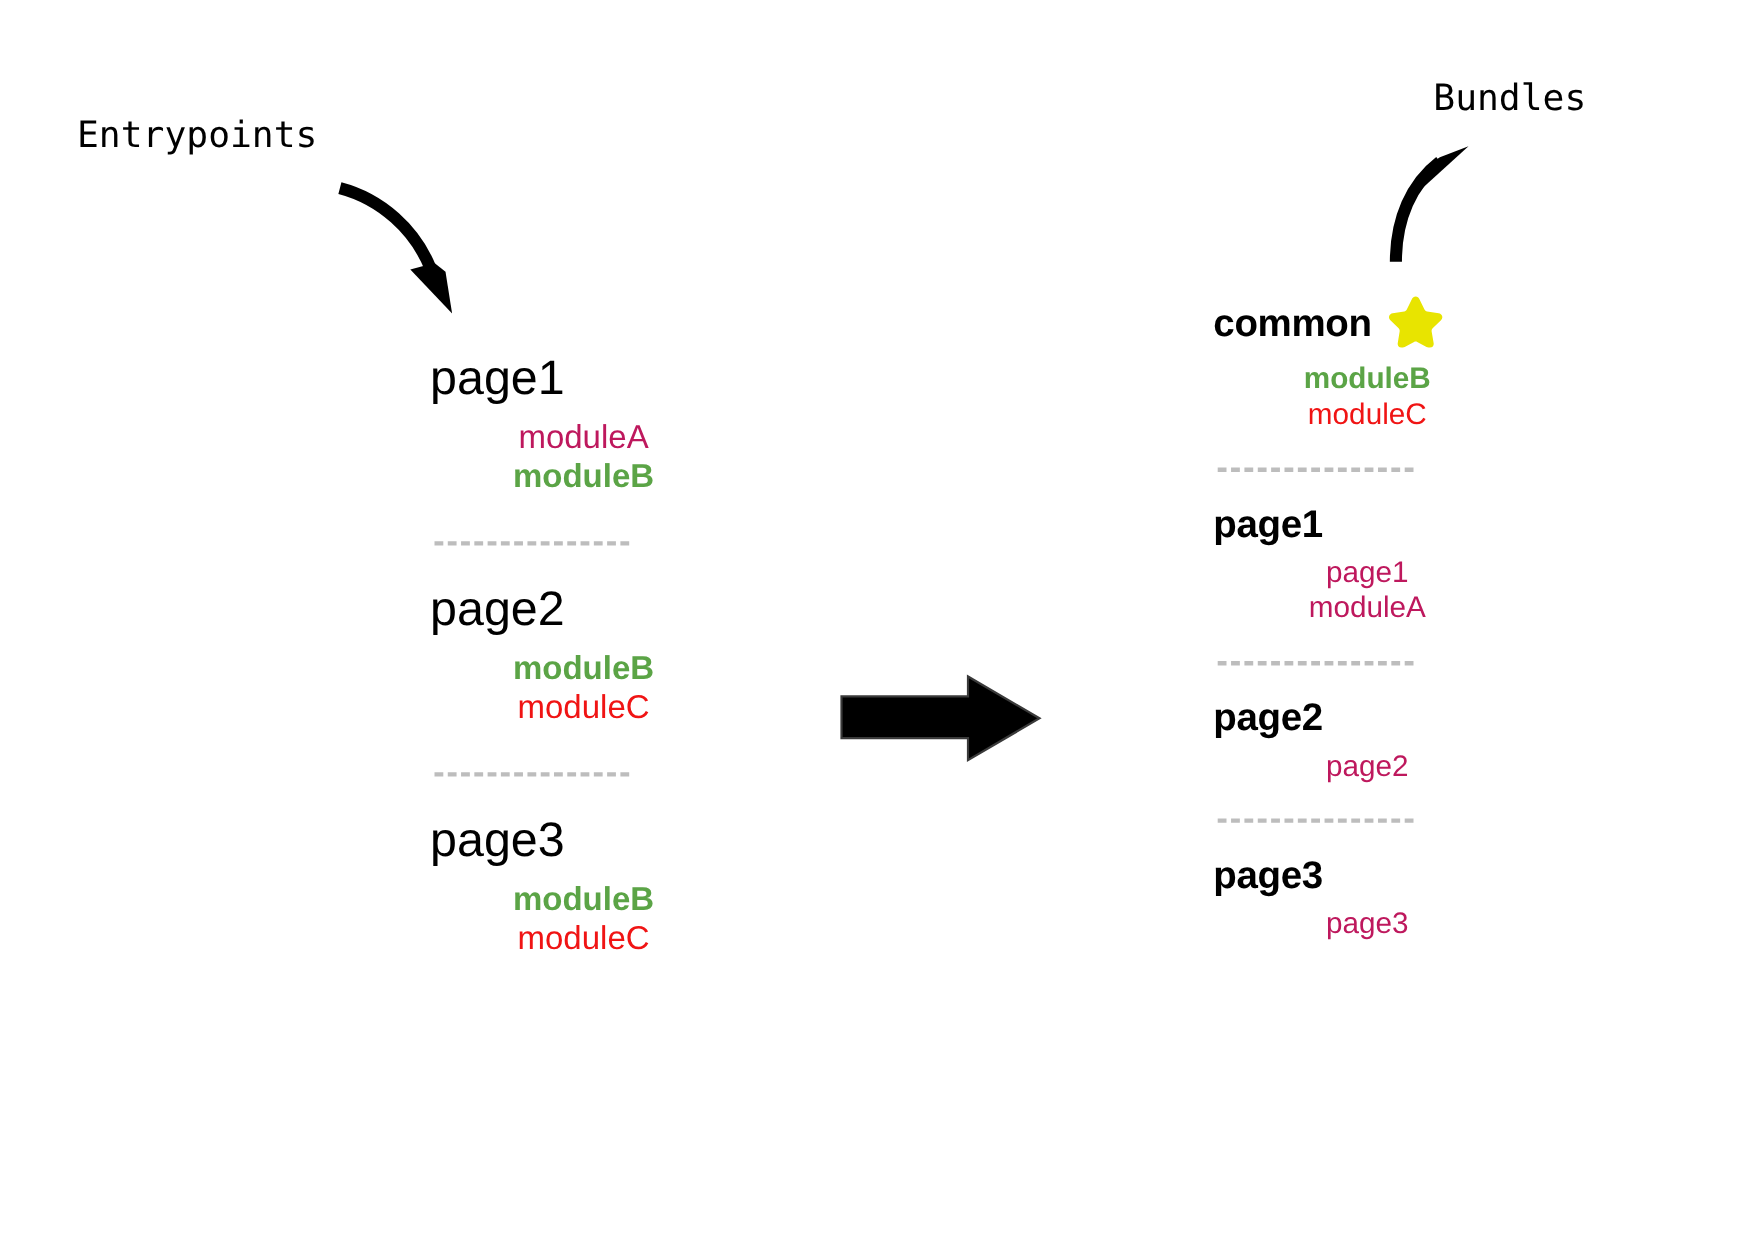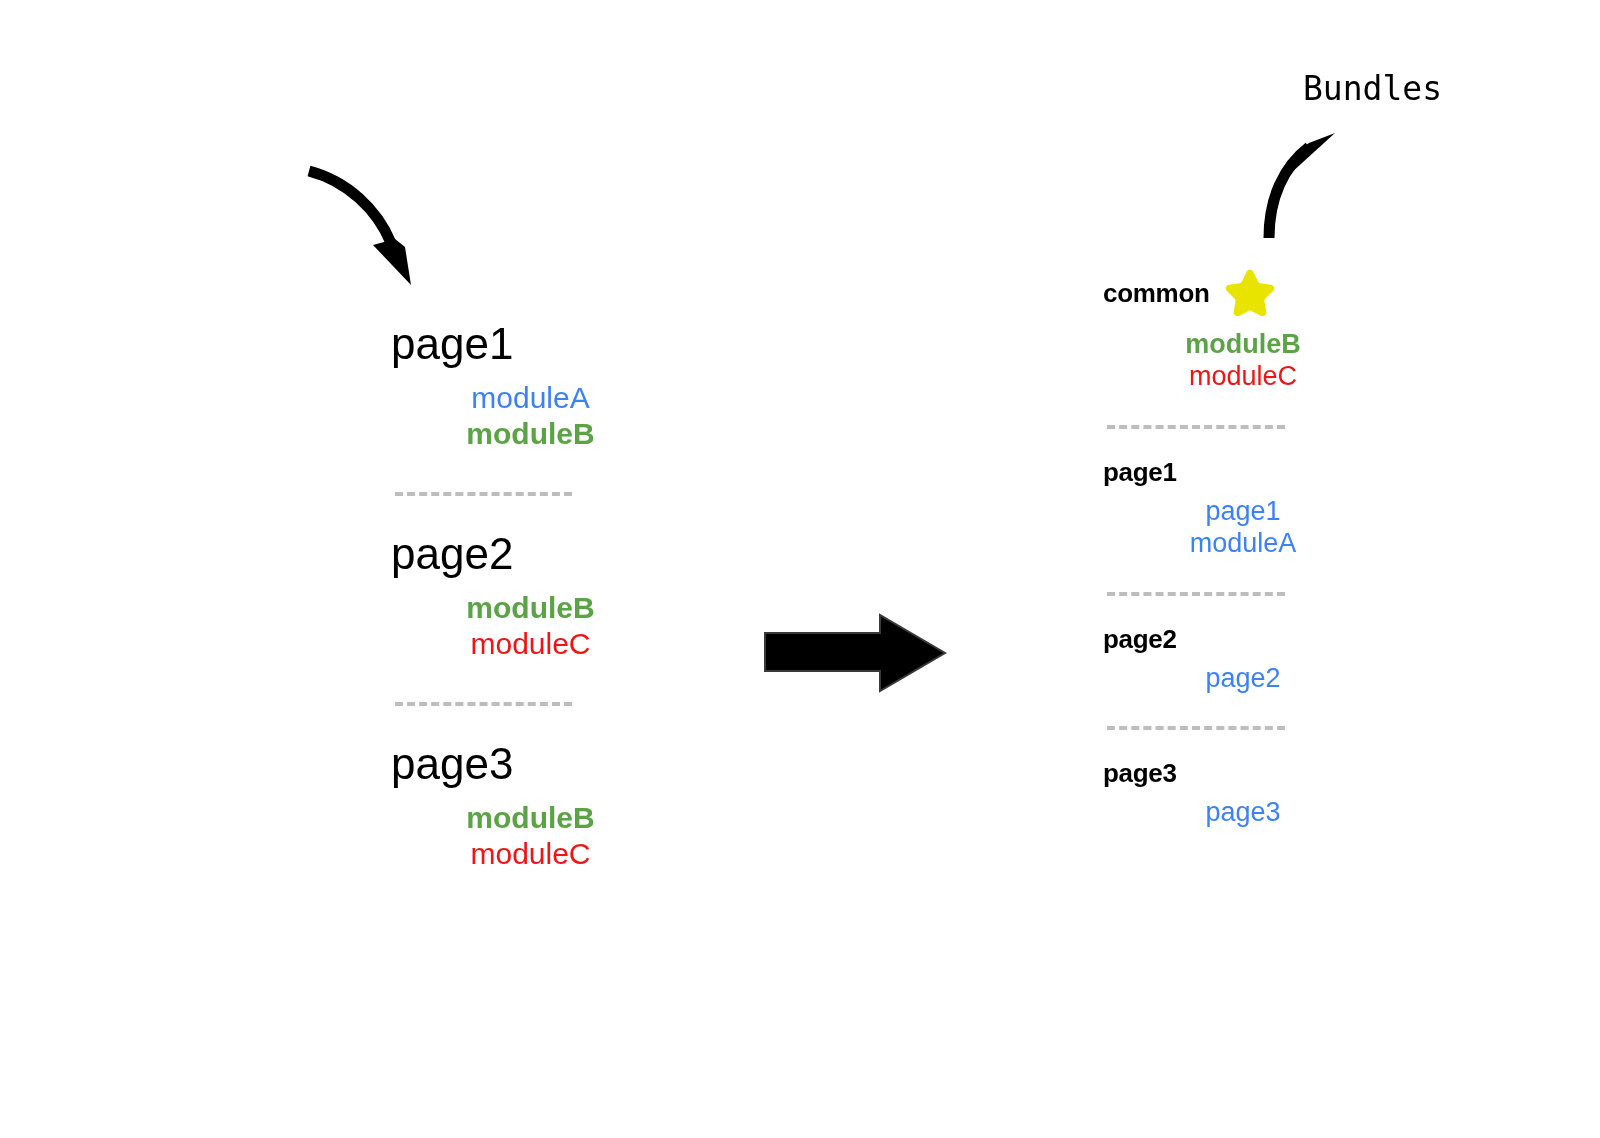--- a/index.html
+++ b/index.html
@@ -55,21 +55,21 @@
     line-height: 1.0;
   }
   
   #left-column .group-title {
     font-size: 44px;
     font-weight: 400;
     margin-left: 0px;
   }
   
   #right-column .group-title {
-    font-size: 26px;
+    font-size: 35px;
     font-weight: 700;
     margin-left: 0px;
     letter-spacing: -0.3px;
   }
 
   .title-row {
     display: flex;
     align-items: center;
     gap: 14px;
   }
@@ -87,21 +87,21 @@
   .item {
     line-height: 1.20;
     white-space: nowrap;
   }
   #left-column .item {
     font-size: 30px;
   }
   #right-column .item {
     font-size: 27px;
   }
-  .item.normal { font-weight: 400; color: #3b82f6; }
+  .item.normal { font-weight: 400; color: #be185d; }
   .item.green  { font-weight: 700; color: #5ba446; }
   .item.red    { font-weight: 400; color: #f01414; }
 
   
   .divider {
     height: 0;
     border-top: 4px dashed #bdbdbd;
     margin-left: 4px;
   }
   #left-column .divider  { width: 177px; margin-top: 40px; margin-bottom: 36px; }
@@ -115,20 +115,21 @@
     flex: 0 0 auto;
     position: relative;
     top: -2px;
   }
 </style>
 </head>
 <body>
 
 <div id="canvas">
 
+  <div class="mono-label" id="entrypoints-label">Entrypoints</div>
 
   <div class="mono-label" id="bundles-label">Bundles</div>
 
   <svg class="arrow-svg" id="entry-arrow" width="130" height="140" viewBox="0 0 130 140">
     <path d="M 14,16 C 52,26 82,54 96,88" fill="none" stroke="#000000" stroke-width="11" stroke-linecap="butt"></path>
     <path d="M 116,130 L 78,90 L 100,84 L 110,92 Z" fill="#000000"></path>
   </svg>
 
   <svg class="arrow-svg" id="bundles-arrow" width="130" height="125" viewBox="0 0 130 125">
     <path d="M 44,113 C 44,74 58,42 84,22" fill="none" stroke="#000000" stroke-width="11" stroke-linecap="butt"></path>

